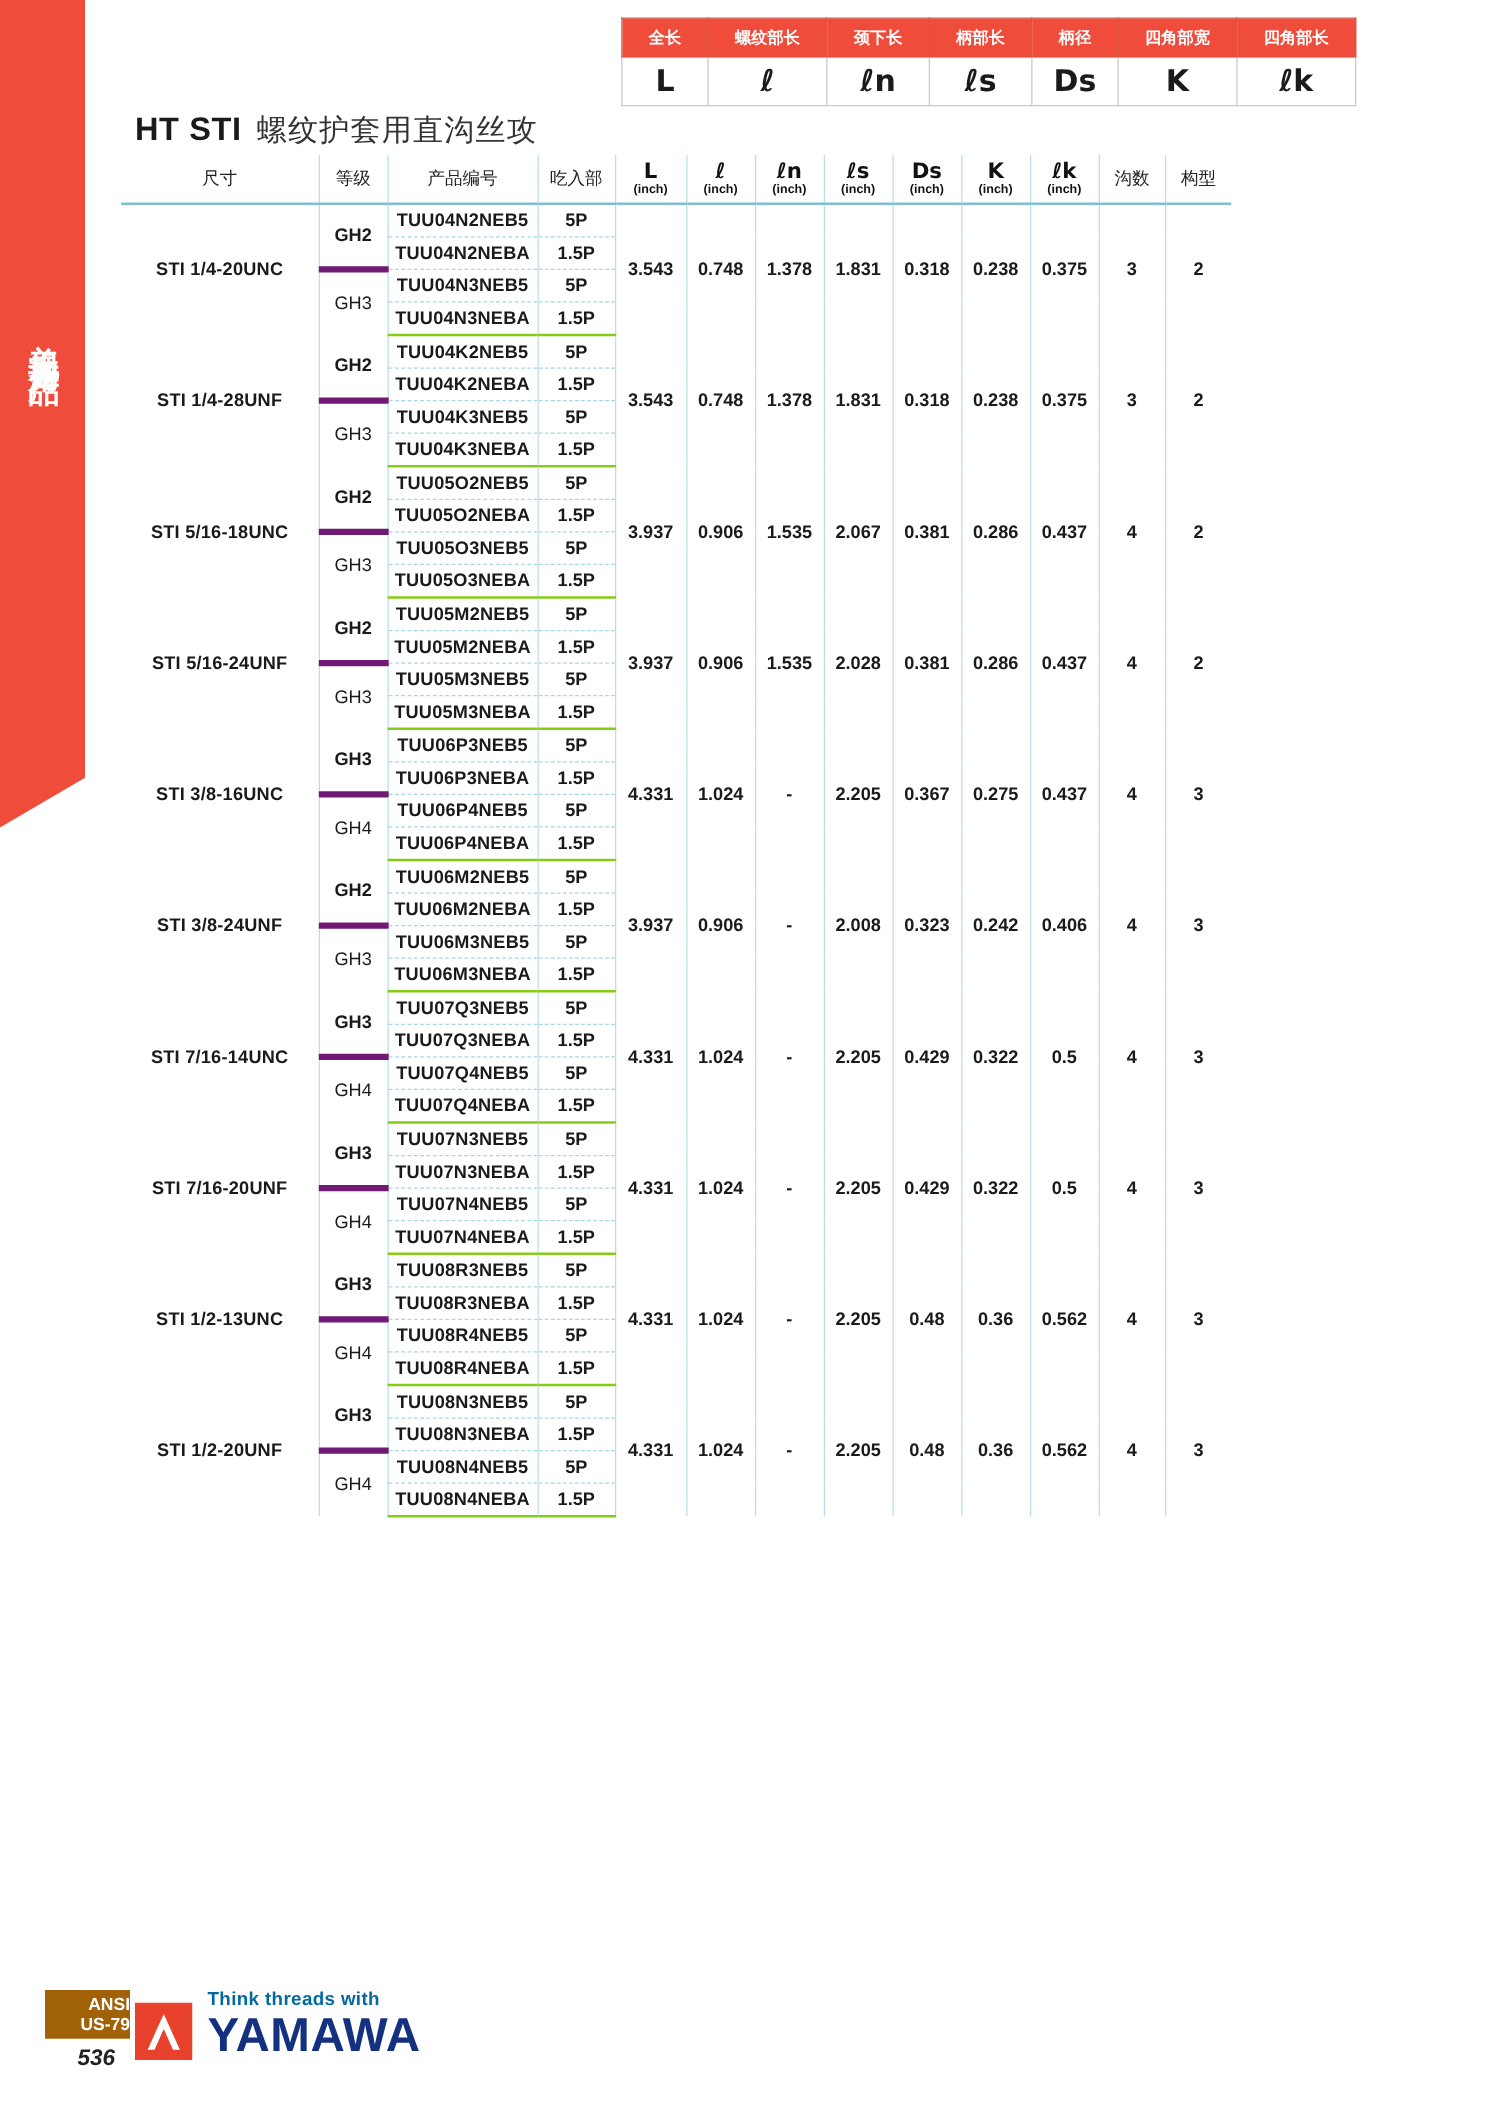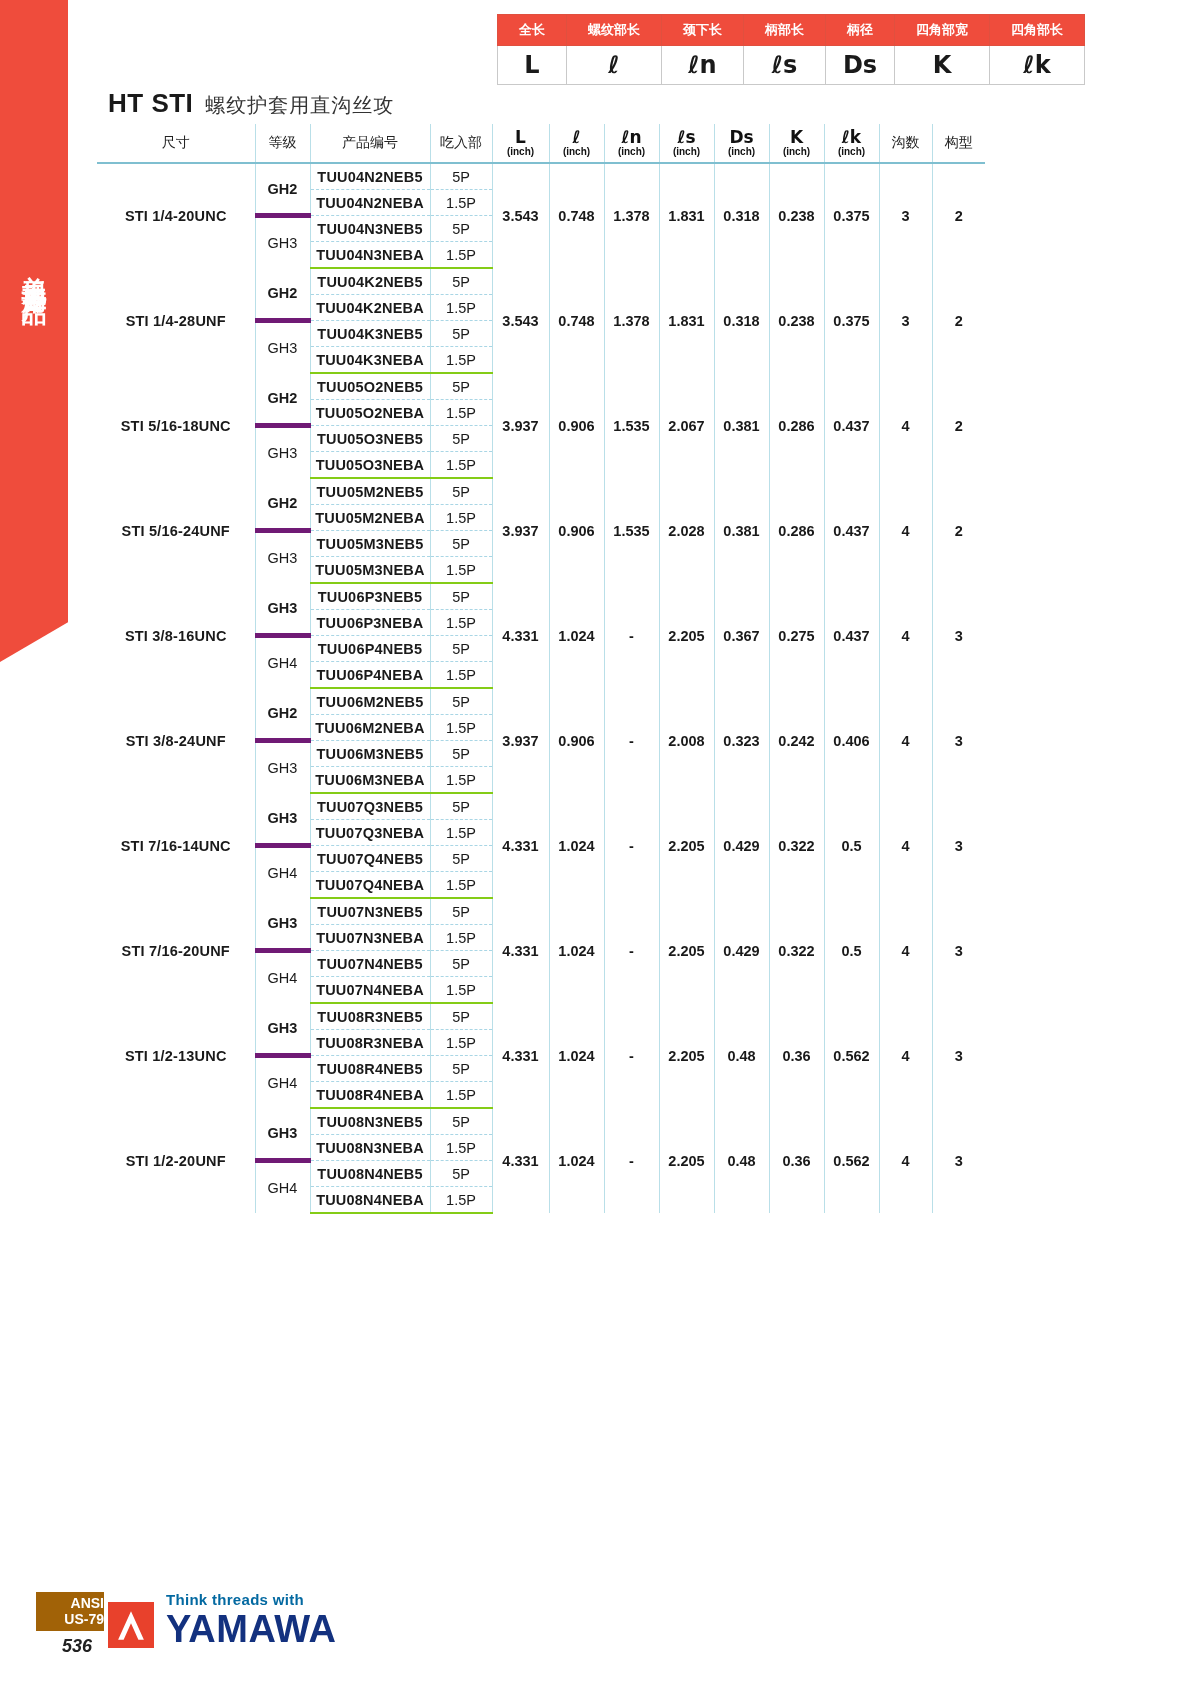--- a/index.html
+++ b/index.html
@@ -47,21 +47,21 @@
     font-size:24px;font-weight:bold;height:38px;
     font-family:"DejaVu Sans",sans-serif;
   }
 
   
   .title-row{
     position:absolute;left:108px;top:88px;
     display:flex;align-items:baseline;gap:12px;
   }
   .title-main{font-size:26px;font-weight:bold;color:#1a1a1a;letter-spacing:.5px;}
-  .title-sub{font-size:20px;font-weight:normal;color:#333333;letter-spacing:1px;}
+  .title-sub{font-size:24px;font-weight:normal;color:#333333;letter-spacing:1px;}
 
   
   .spec{
     position:absolute;left:97px;top:124px;
     width:888px;
     border-collapse:collapse;
     table-layout:fixed;
   }
   .spec th,.spec td{padding:0;margin:0;}
 
@@ -86,21 +86,21 @@
     border-right:1px solid #b9dfe8;
   }
   .spec td.last{border-right:none;}
 
   .cell-size{
     font-size:18px;font-weight:bold;color:#111;
     letter-spacing:.2px;
   }
   .cell-grade{font-size:14px;color:#222;}
   .cell-code{font-size:14.5px;font-weight:bold;color:#1a1a1a;letter-spacing:.2px;}
-  .cell-lead{font-size:14.5px;font-weight:normal;color:#1a1a1a;}
+  .cell-lead{font-size:14.5px;font-weight:bold;color:#1a1a1a;}
   .cell-num{font-size:15px;font-weight:bold;color:#1a1a1a;}
 
   
   tr.r0 td,tr.r1 td,tr.r2 td,tr.r3 td{height:25px;}
   td.dash-b{border-bottom:1px dashed #a9d6e5;}
   td.solid-b{border-bottom:5px solid #701a75;font-weight:bold;}
   tr.grp-end td{border-bottom:2px solid #84cc16;}
 
   
   .footer{position:absolute;left:0;bottom:0;width:1200px;height:120px;}

